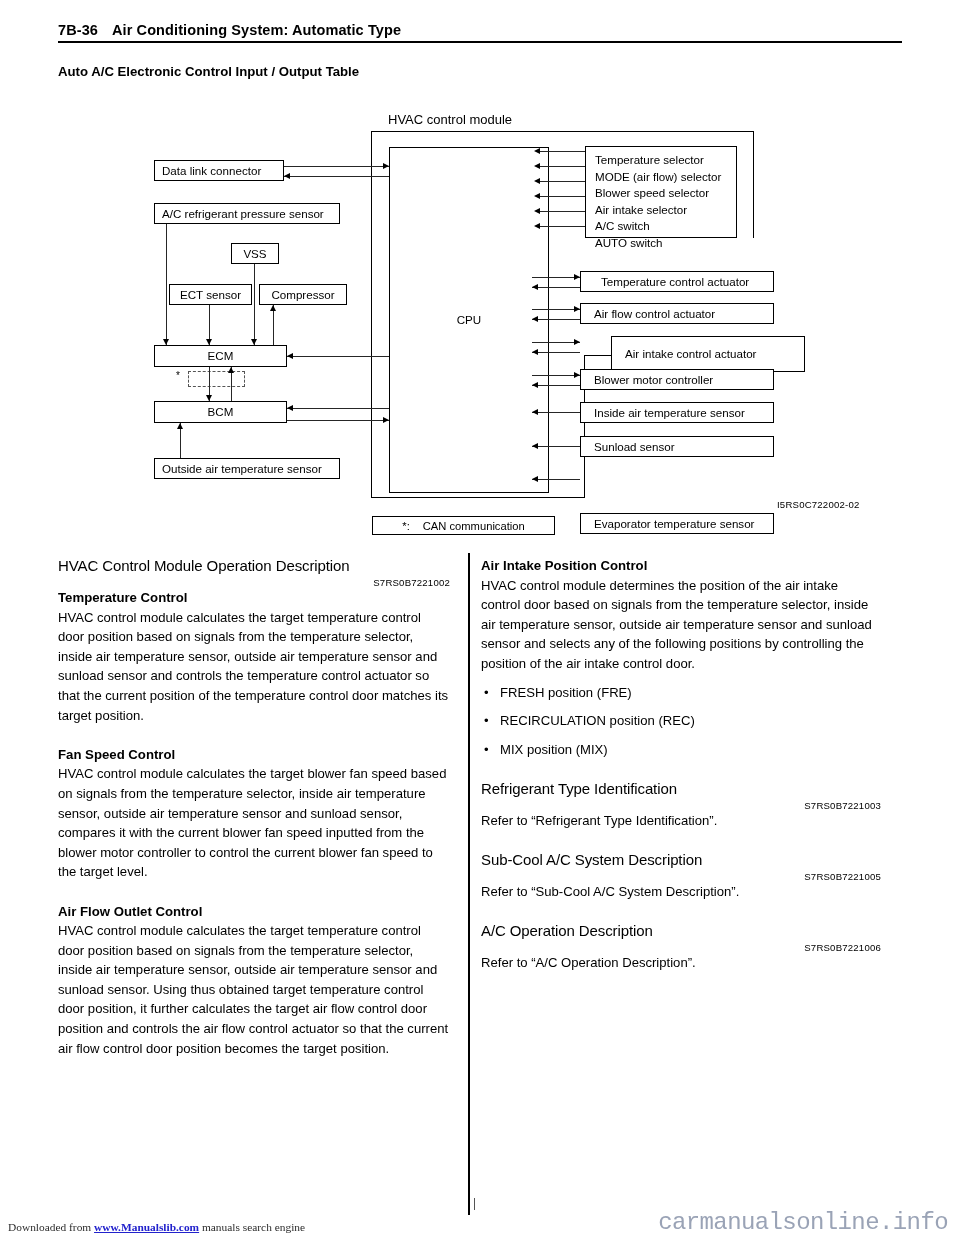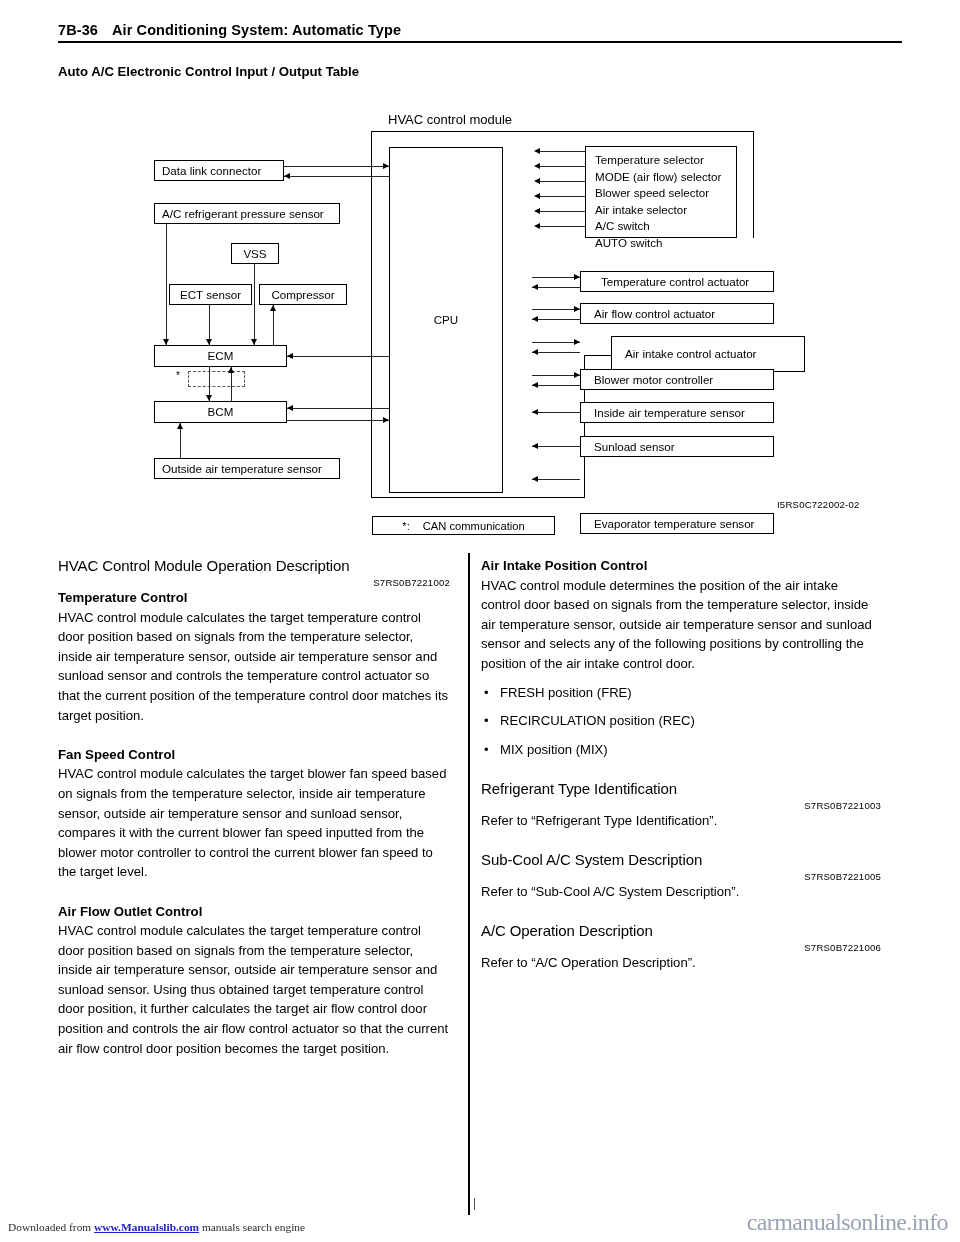--- a/index.html
+++ b/index.html
@@ -165,21 +165,21 @@
     white-space: nowrap;
   }
   #footer-left a {
     color: #2222cc;
     text-decoration: underline;
     font-weight: bold;
   }
   #footer-right {
     position: absolute;
     right: 12px; top: 1209px;
-    font-family: Liberation Serif, serif;
+    font-family: Liberation Mono, monospace;
     font-size: 24px;
     letter-spacing: -0.6px;
     color: #9aa3b6;
     white-space: nowrap;
   }
   #footer-tick {
     position: absolute;
     left: 474px; top: 1198px;
     width: 1.4px; height: 12px;
     background: #555;
@@ -201,21 +201,21 @@
 
   <div class="plain" style="left:388px; top:12px;">HVAC control module</div>
 
   <div class="ln vln" style="left:371px; top:31px; height:367px;"></div>
   <div class="ln hln" style="left:371px; top:31px; width:383px;"></div>
   <div class="ln vln" style="left:753px; top:31px; height:107px;"></div>
   <div class="ln hln" style="left:371px; top:397px; width:214px;"></div>
   <div class="ln vln" style="left:584px; top:255px; height:143px;"></div>
   <div class="ln hln" style="left:584px; top:255px; width:196px;"></div>
 
-  <div class="dbox center" style="left:389px; top:47px; width:114px; height:346px;">
+  <div class="dbox center" style="left:389px; top:47px; width:160px; height:346px;">
     <span>CPU</span>
   </div>
 
   <div class="dbox" style="left:154px; top:60px; width:130px; height:21px;">
     <span>Data link connector</span>
   </div>
   <div class="dbox" style="left:154px; top:103px; width:186px; height:21px;">
     <span>A/C refrigerant pressure sensor</span>
   </div>
   <div class="dbox center" style="left:231px; top:143px; width:48px; height:21px;">

